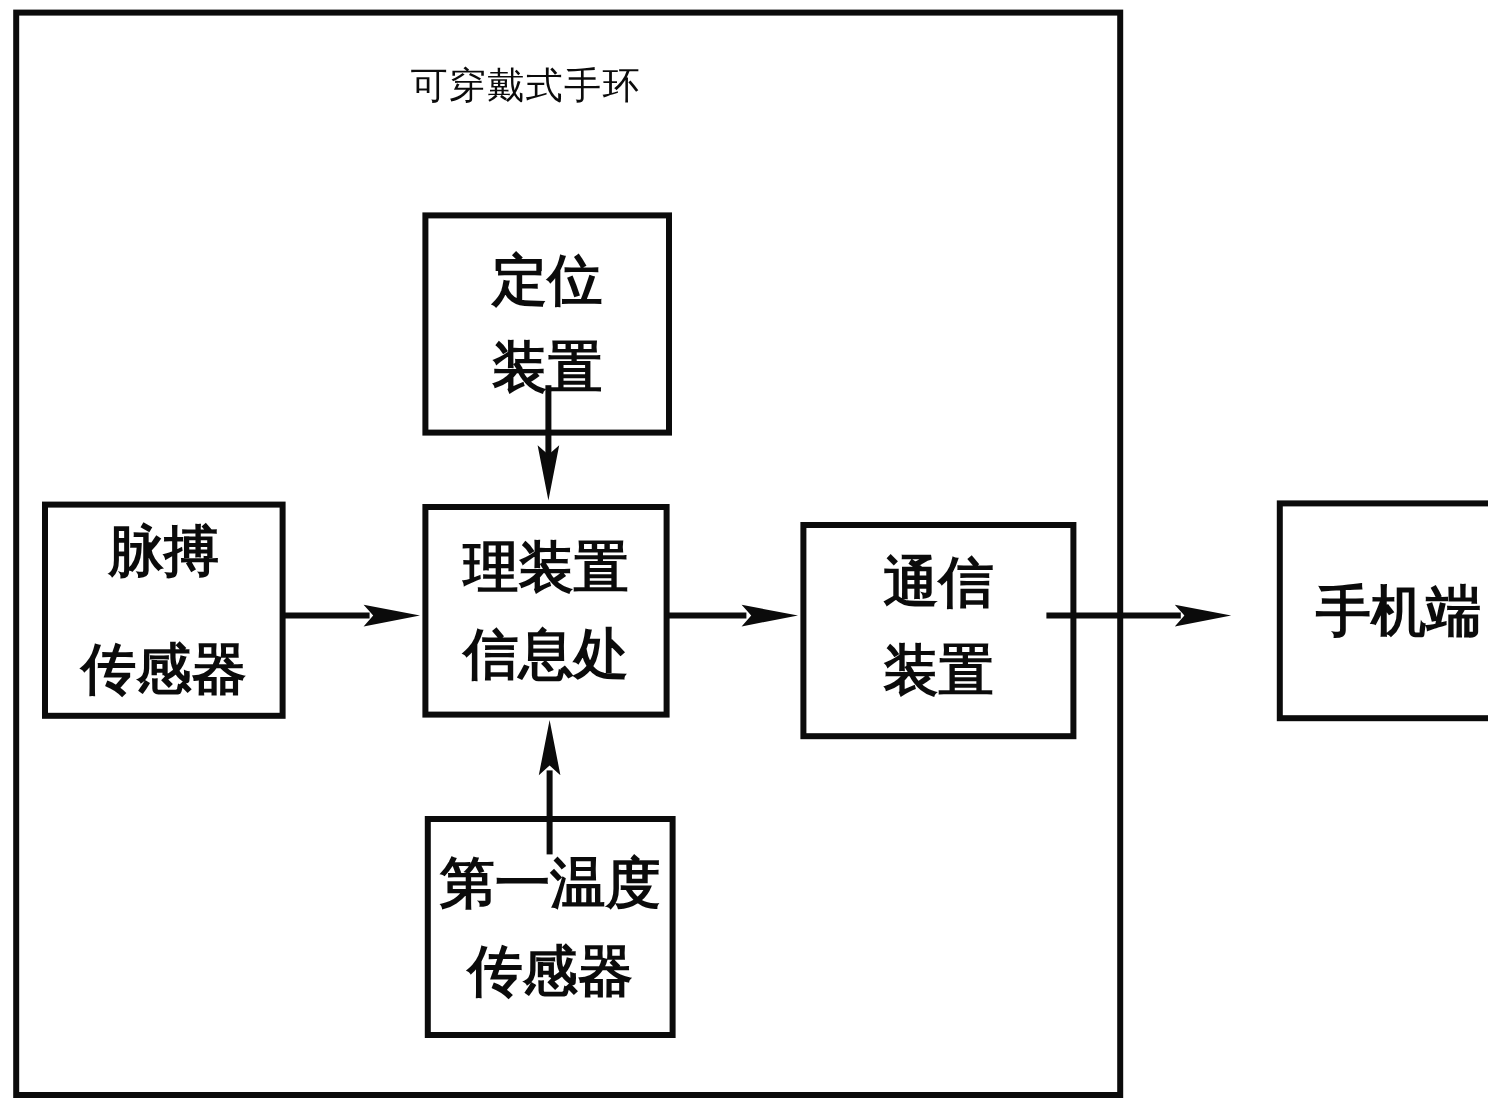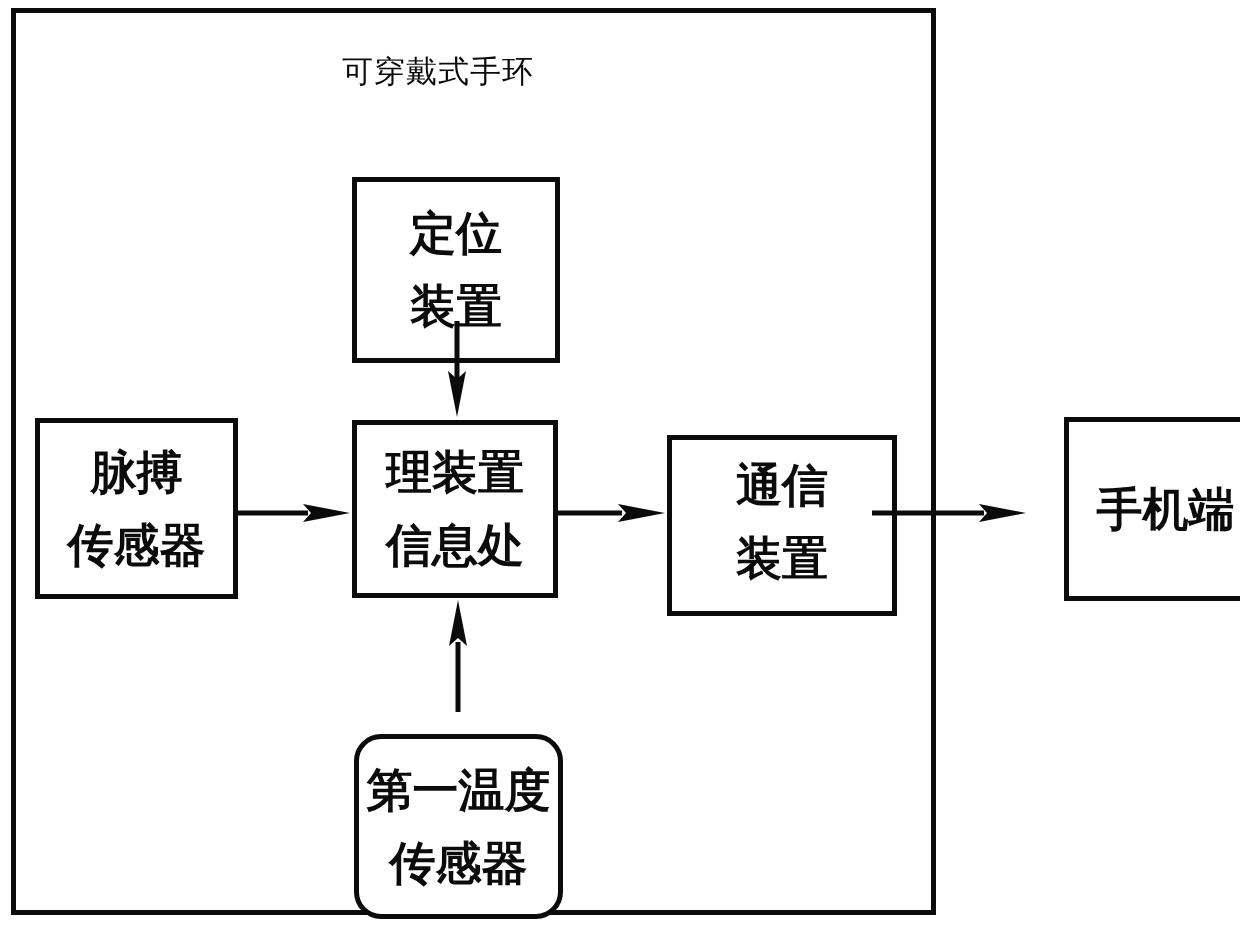--- a/index.html
+++ b/index.html
@@ -38,24 +38,24 @@
     flex-direction: column;
     align-items: center;
     justify-content: center;
     font-weight: 700;
     font-size: 46px;
     line-height: 73px;
     text-align: center;
     white-space: nowrap;
   }
   #node-positioning { left: 352px; top: 137px; width: 208px; height: 186px; margin-top: 40px; }
-  #node-pulse       { left: 35px;  top: 418px; width: 203px; height: 181px; }
+  #node-pulse       { left: 35px;  top: 418px; width: 203px; height: 181px; justify-content: space-between; }
   #node-info        { left: 352px; top: 420px; width: 206px; height: 178px; }
   #node-comm        { left: 667px; top: 435px; width: 230px; height: 181px; font-family: Liberation Mono, monospace; }
-  #node-temp        { left: 354px; top: 734px; width: 209px; height: 185px; border-radius: 27px; }
+  #node-temp        { left: 354px; top: 680px; width: 209px; height: 185px; }
   #node-phone       { left: 1028px; top: 417px; width: 203px; height: 184px; margin-left: 36px; }
   svg.edges {
     position: absolute;
     left: 0; top: 0;
     width: 1240px; height: 926px;
     pointer-events: none;
   }
   svg.edges .edge { stroke: var(--ink, #0b0b0b); stroke-width: 5; }
   svg.edges .head { fill: var(--ink, #0b0b0b); stroke: none; }
 </style>

